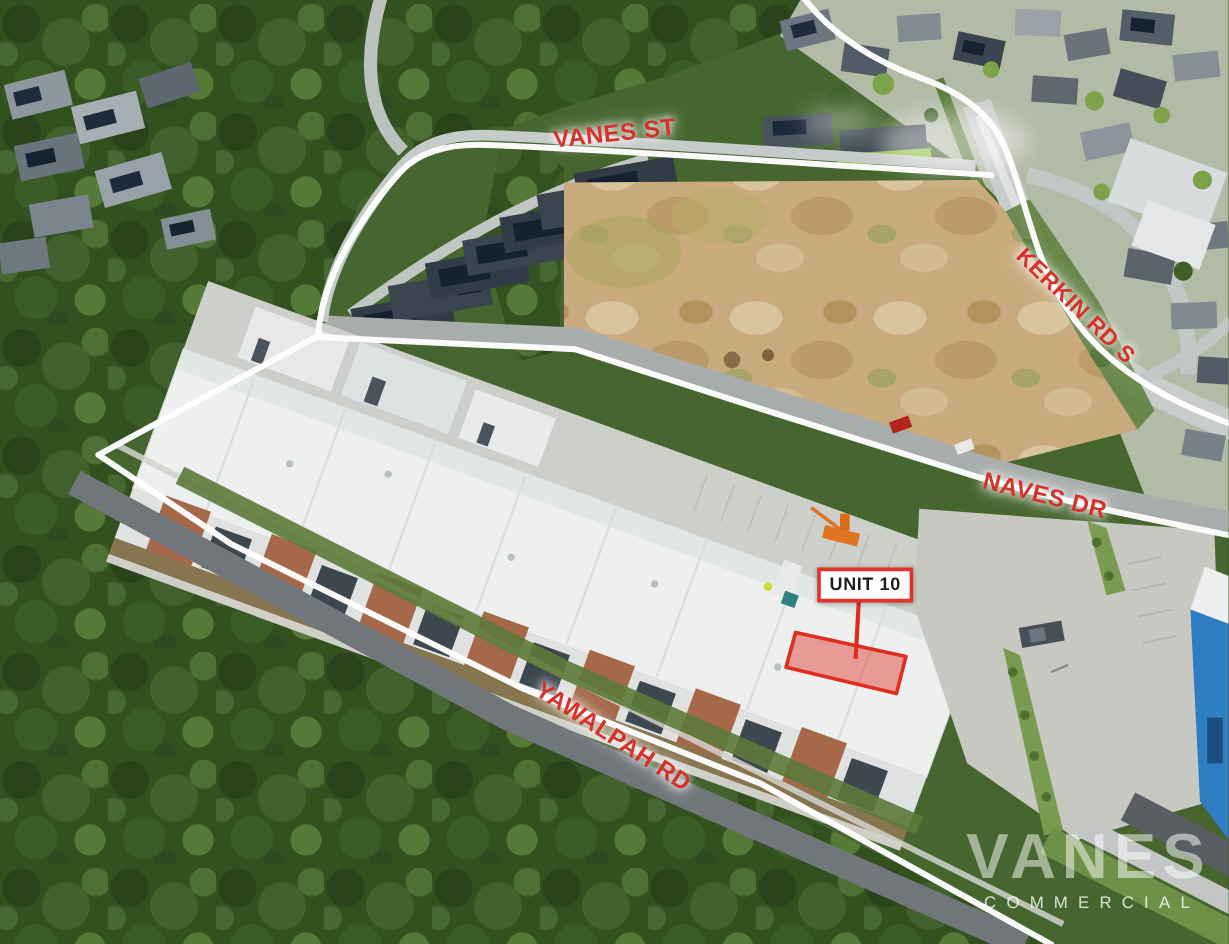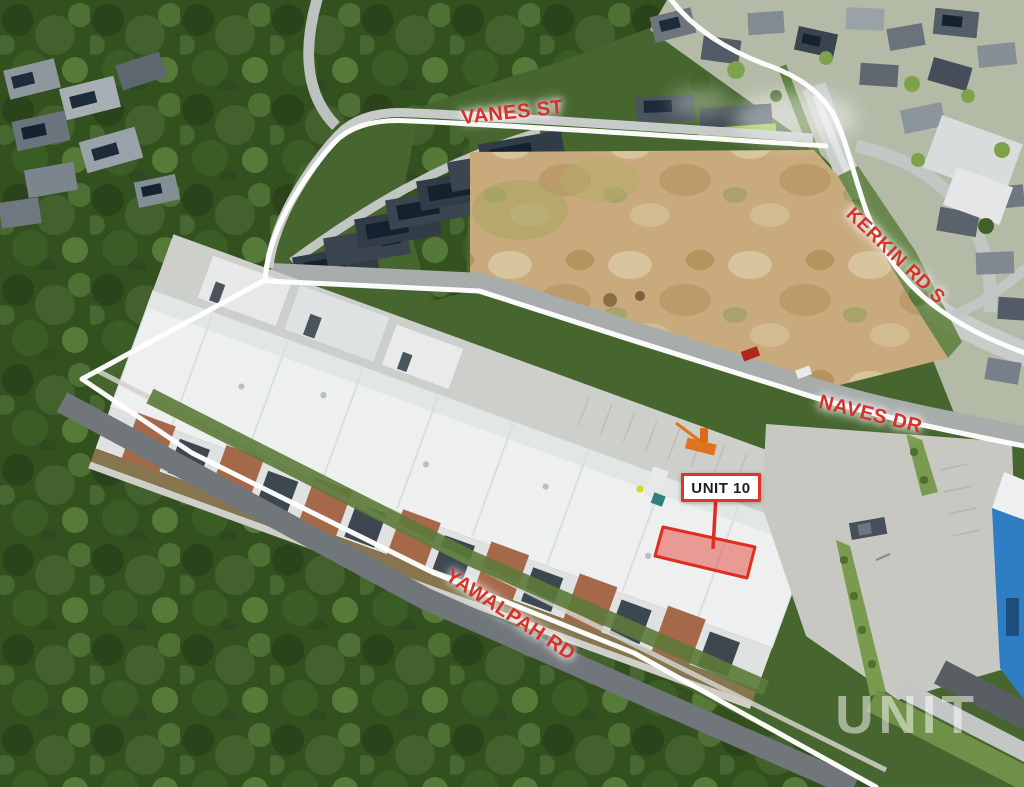--- a/index.html
+++ b/index.html
@@ -309,15 +309,16 @@
 </svg>
 
   <div class="street-label" id="lbl-vanes">VANES ST</div>
   <div class="street-label" id="lbl-kerkin">KERKIN RD S</div>
   <div class="street-label" id="lbl-naves">NAVES DR</div>
   <div class="street-label" id="lbl-yawalpah">YAWALPAH RD</div>
 
   <div class="unit-box">UNIT 10</div>
 
   <div class="watermark">
-    <div class="wm-brand">UNIT</div>
+    <div class="wm-brand">VANES</div>
+    <div class="wm-div">COMMERCIAL</div>
   </div>
 </div>
 
 </body></html>

